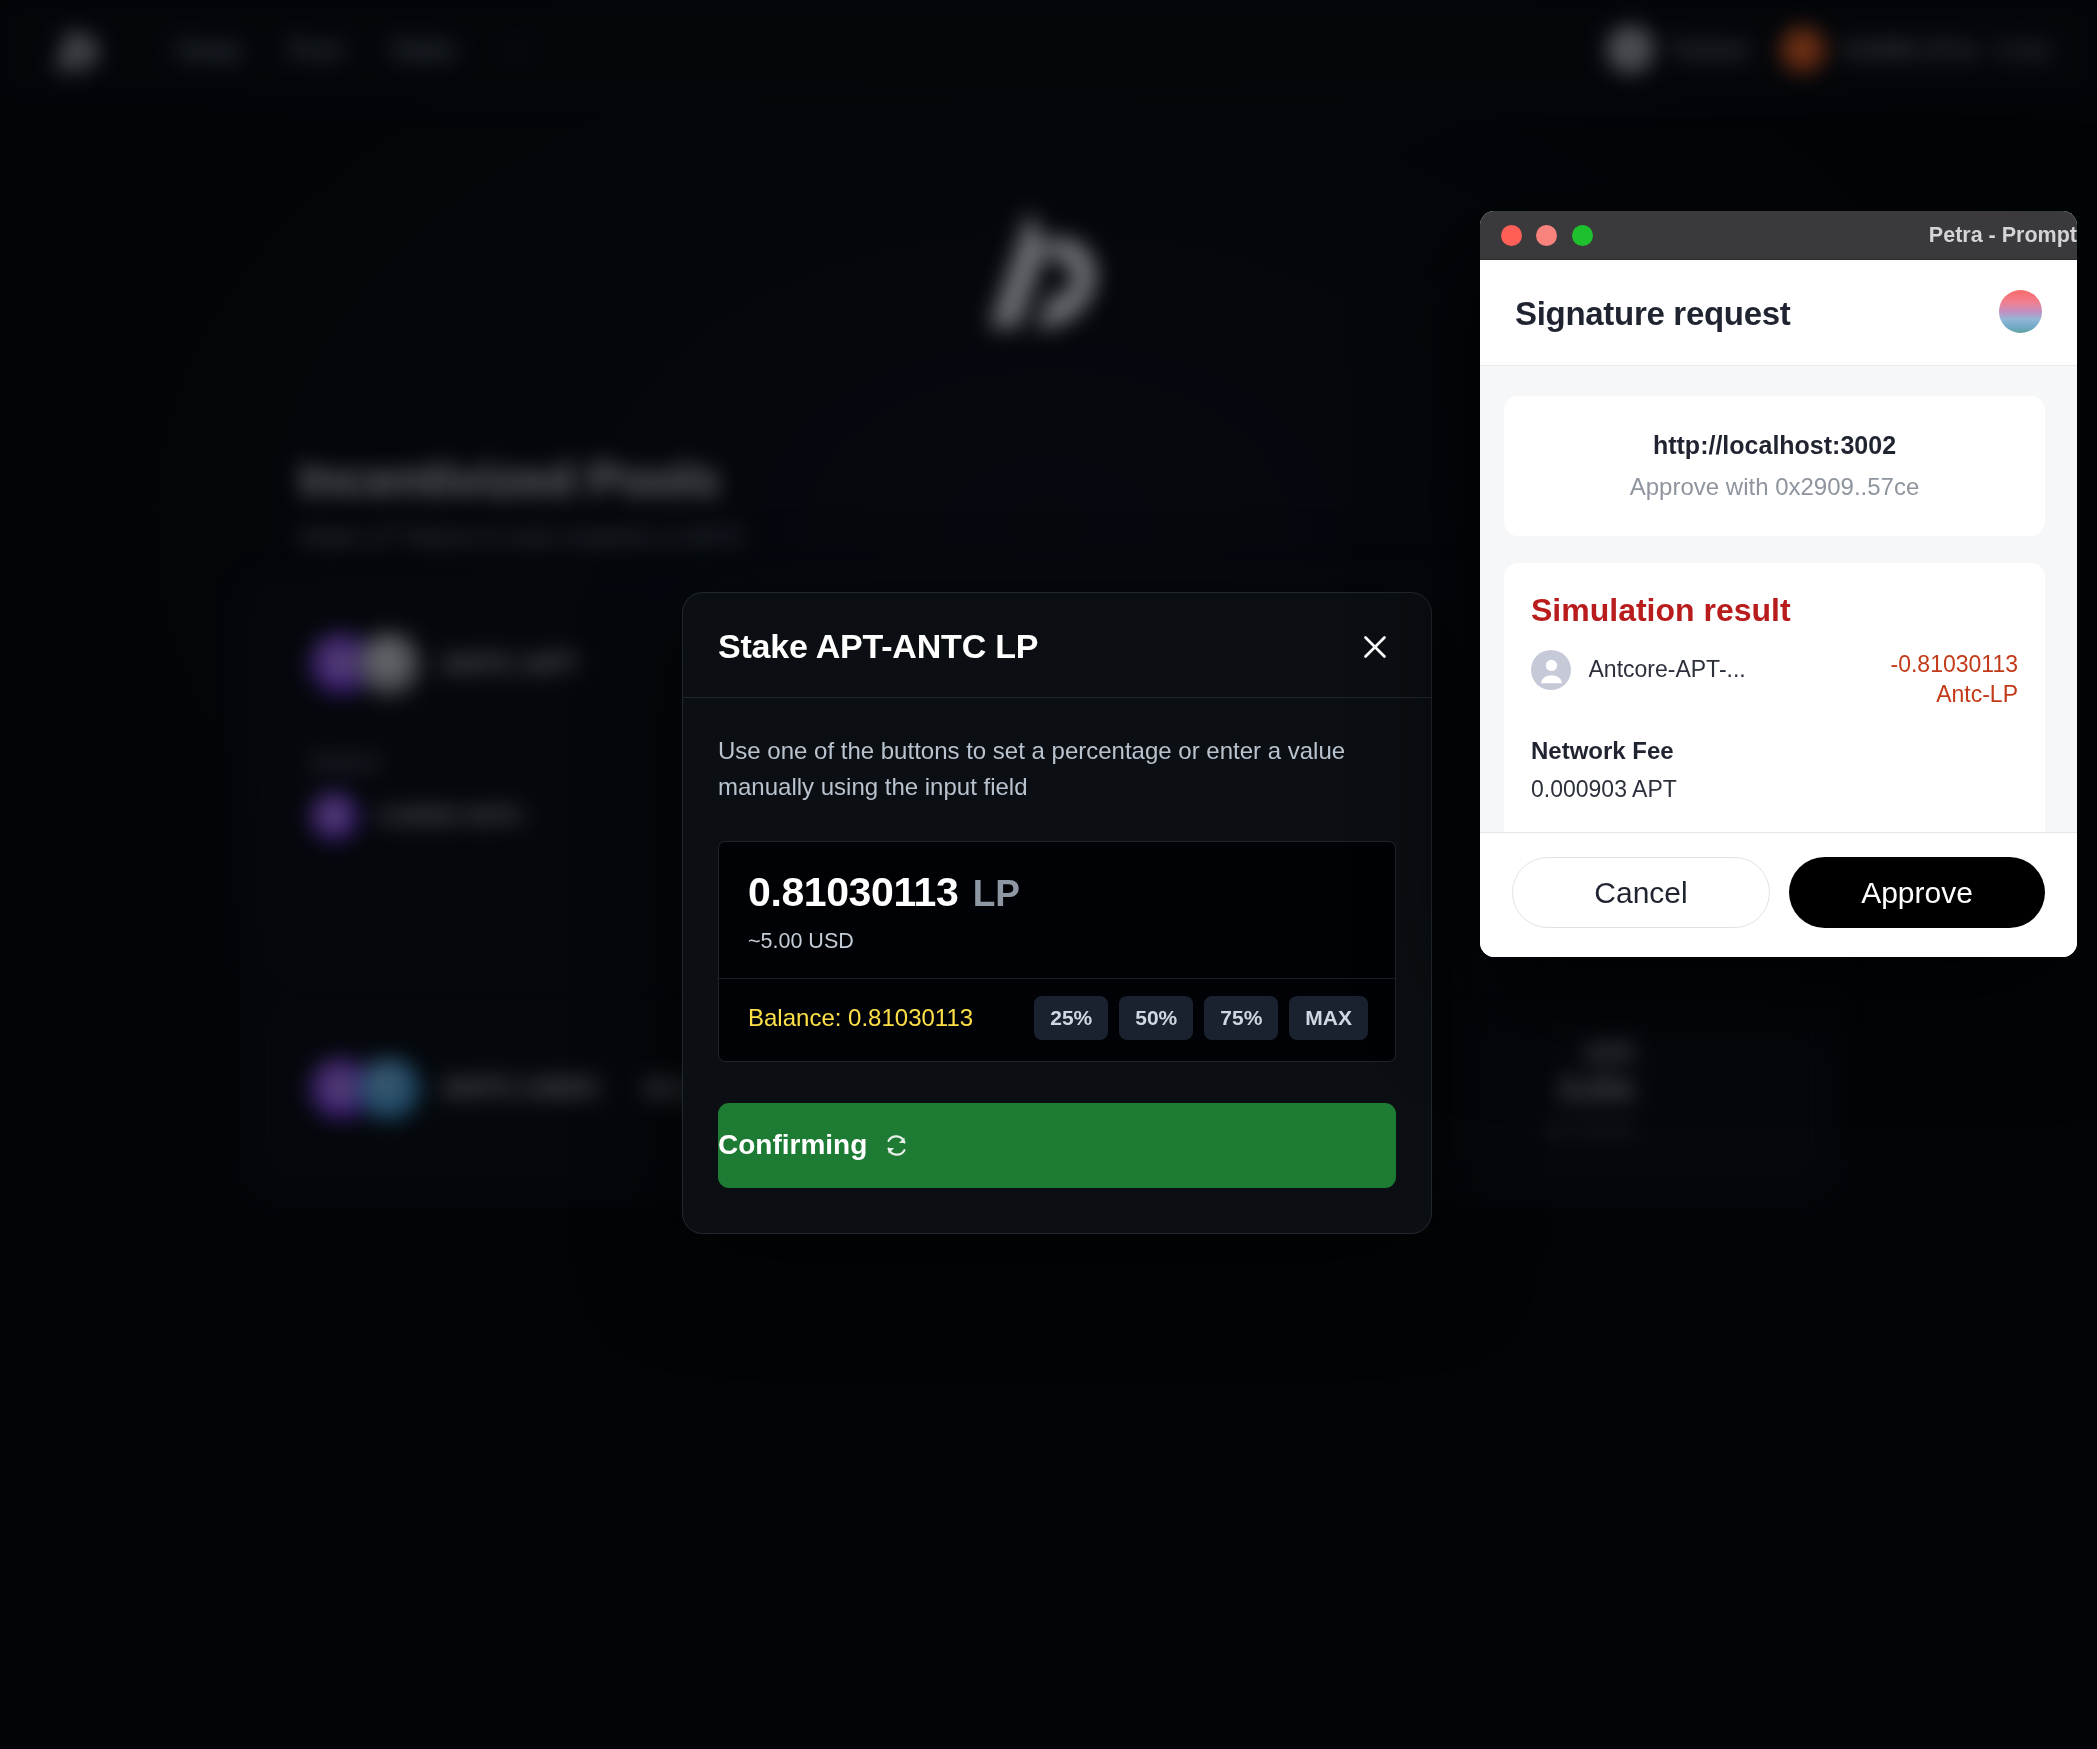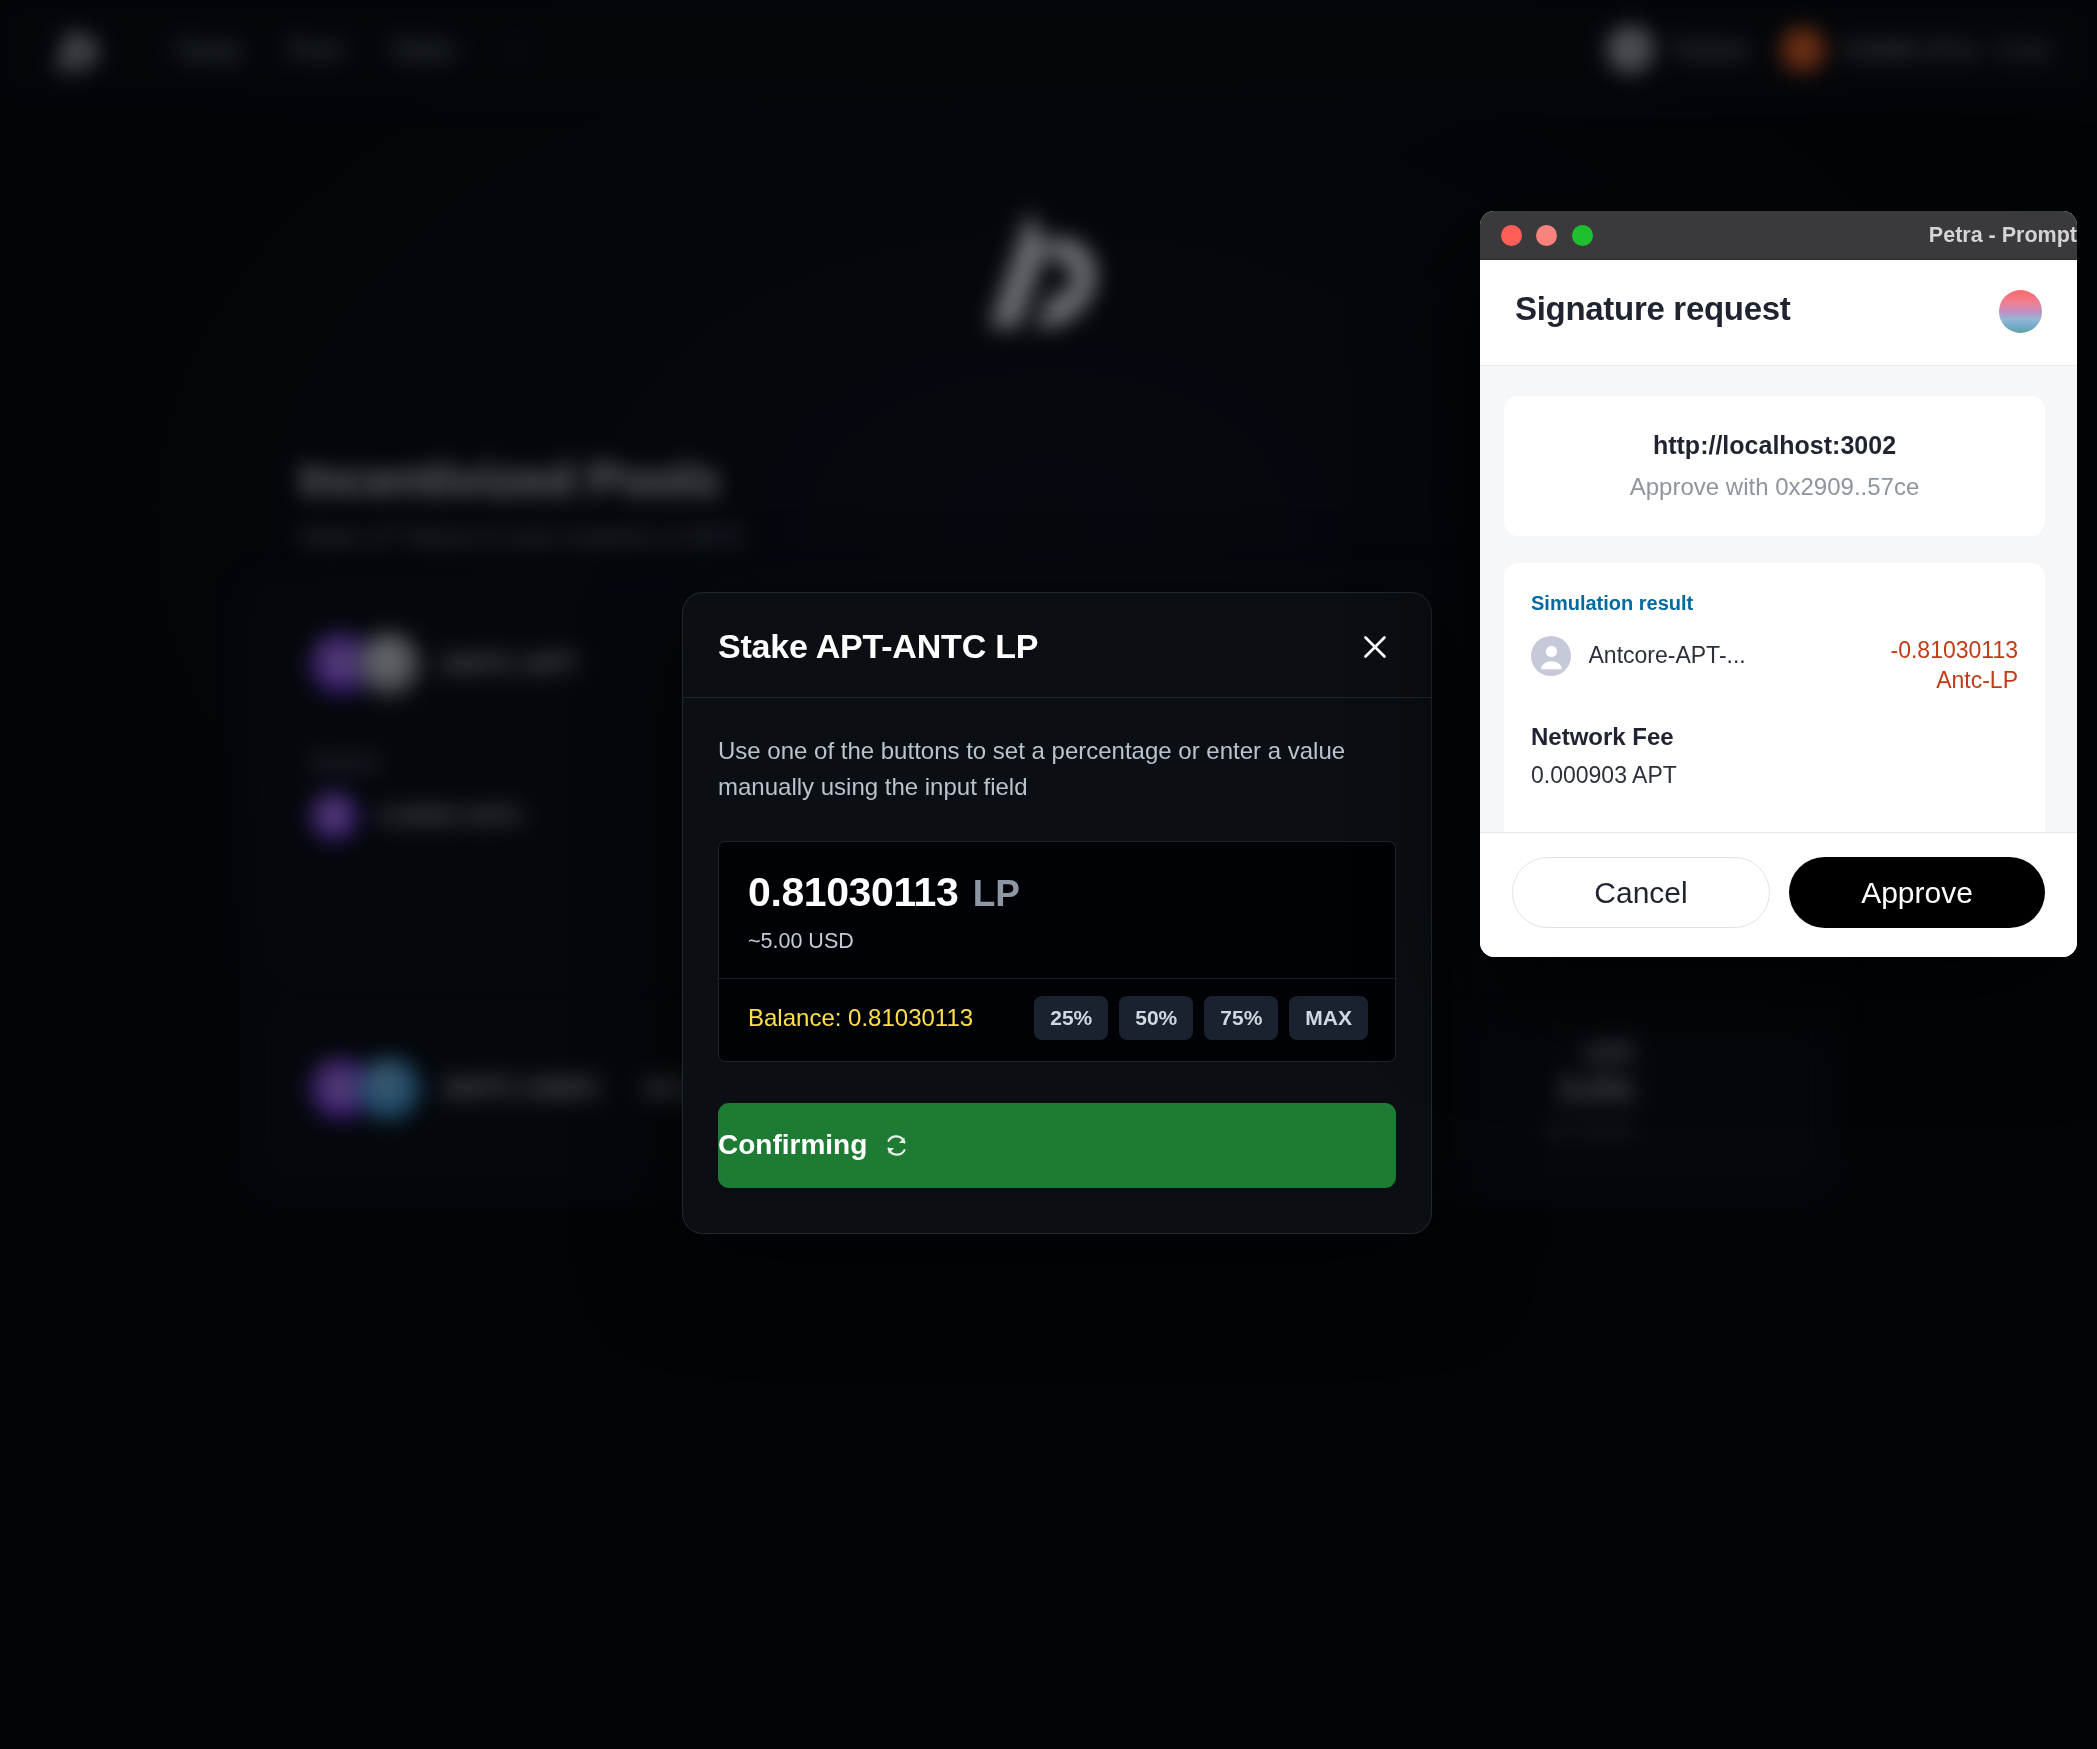--- a/index.html
+++ b/index.html
@@ -323,21 +323,21 @@
     color: #d4d4d6;
     font-size: 21.5px;
     font-weight: 700;
     pointer-events: none;
   }
 
   .petra-header {
     background: #ffffff;
     padding: 30px 35px 32px 35px;
     display: flex;
-    align-items: flex-start;
+    align-items: flex-end;
     justify-content: space-between;
     border-bottom: 0.8px solid #e8eaed;
   }
   .petra-h1 {
     color: #1f2430;
     font-size: 33px;
     font-weight: 700;
     letter-spacing: -0.3px;
   }
   .petra-avatar {
@@ -367,22 +367,22 @@
   }
   .petra-approve-with {
     margin-top: 12.8px;
     color: #8e959f;
     font-size: 24px;
   }
 
   .petra-card.left { text-align: left; padding: 29px 27px 25.5px 27px; margin-bottom: 0; border-radius: 14.4px 14.4px 0 0;}
 
   .petra-sec-title {
-    color: #0369a1;
-    font-size: 20px;
+    color: #b91c1c;
+    font-size: 32px;
     font-weight: 700;
     margin-bottom: 21px;
   }
 
   .sim-row {
     display: flex;
     align-items: flex-start;
     justify-content: space-between;
     gap: 16px;
     margin-bottom: 27px;

